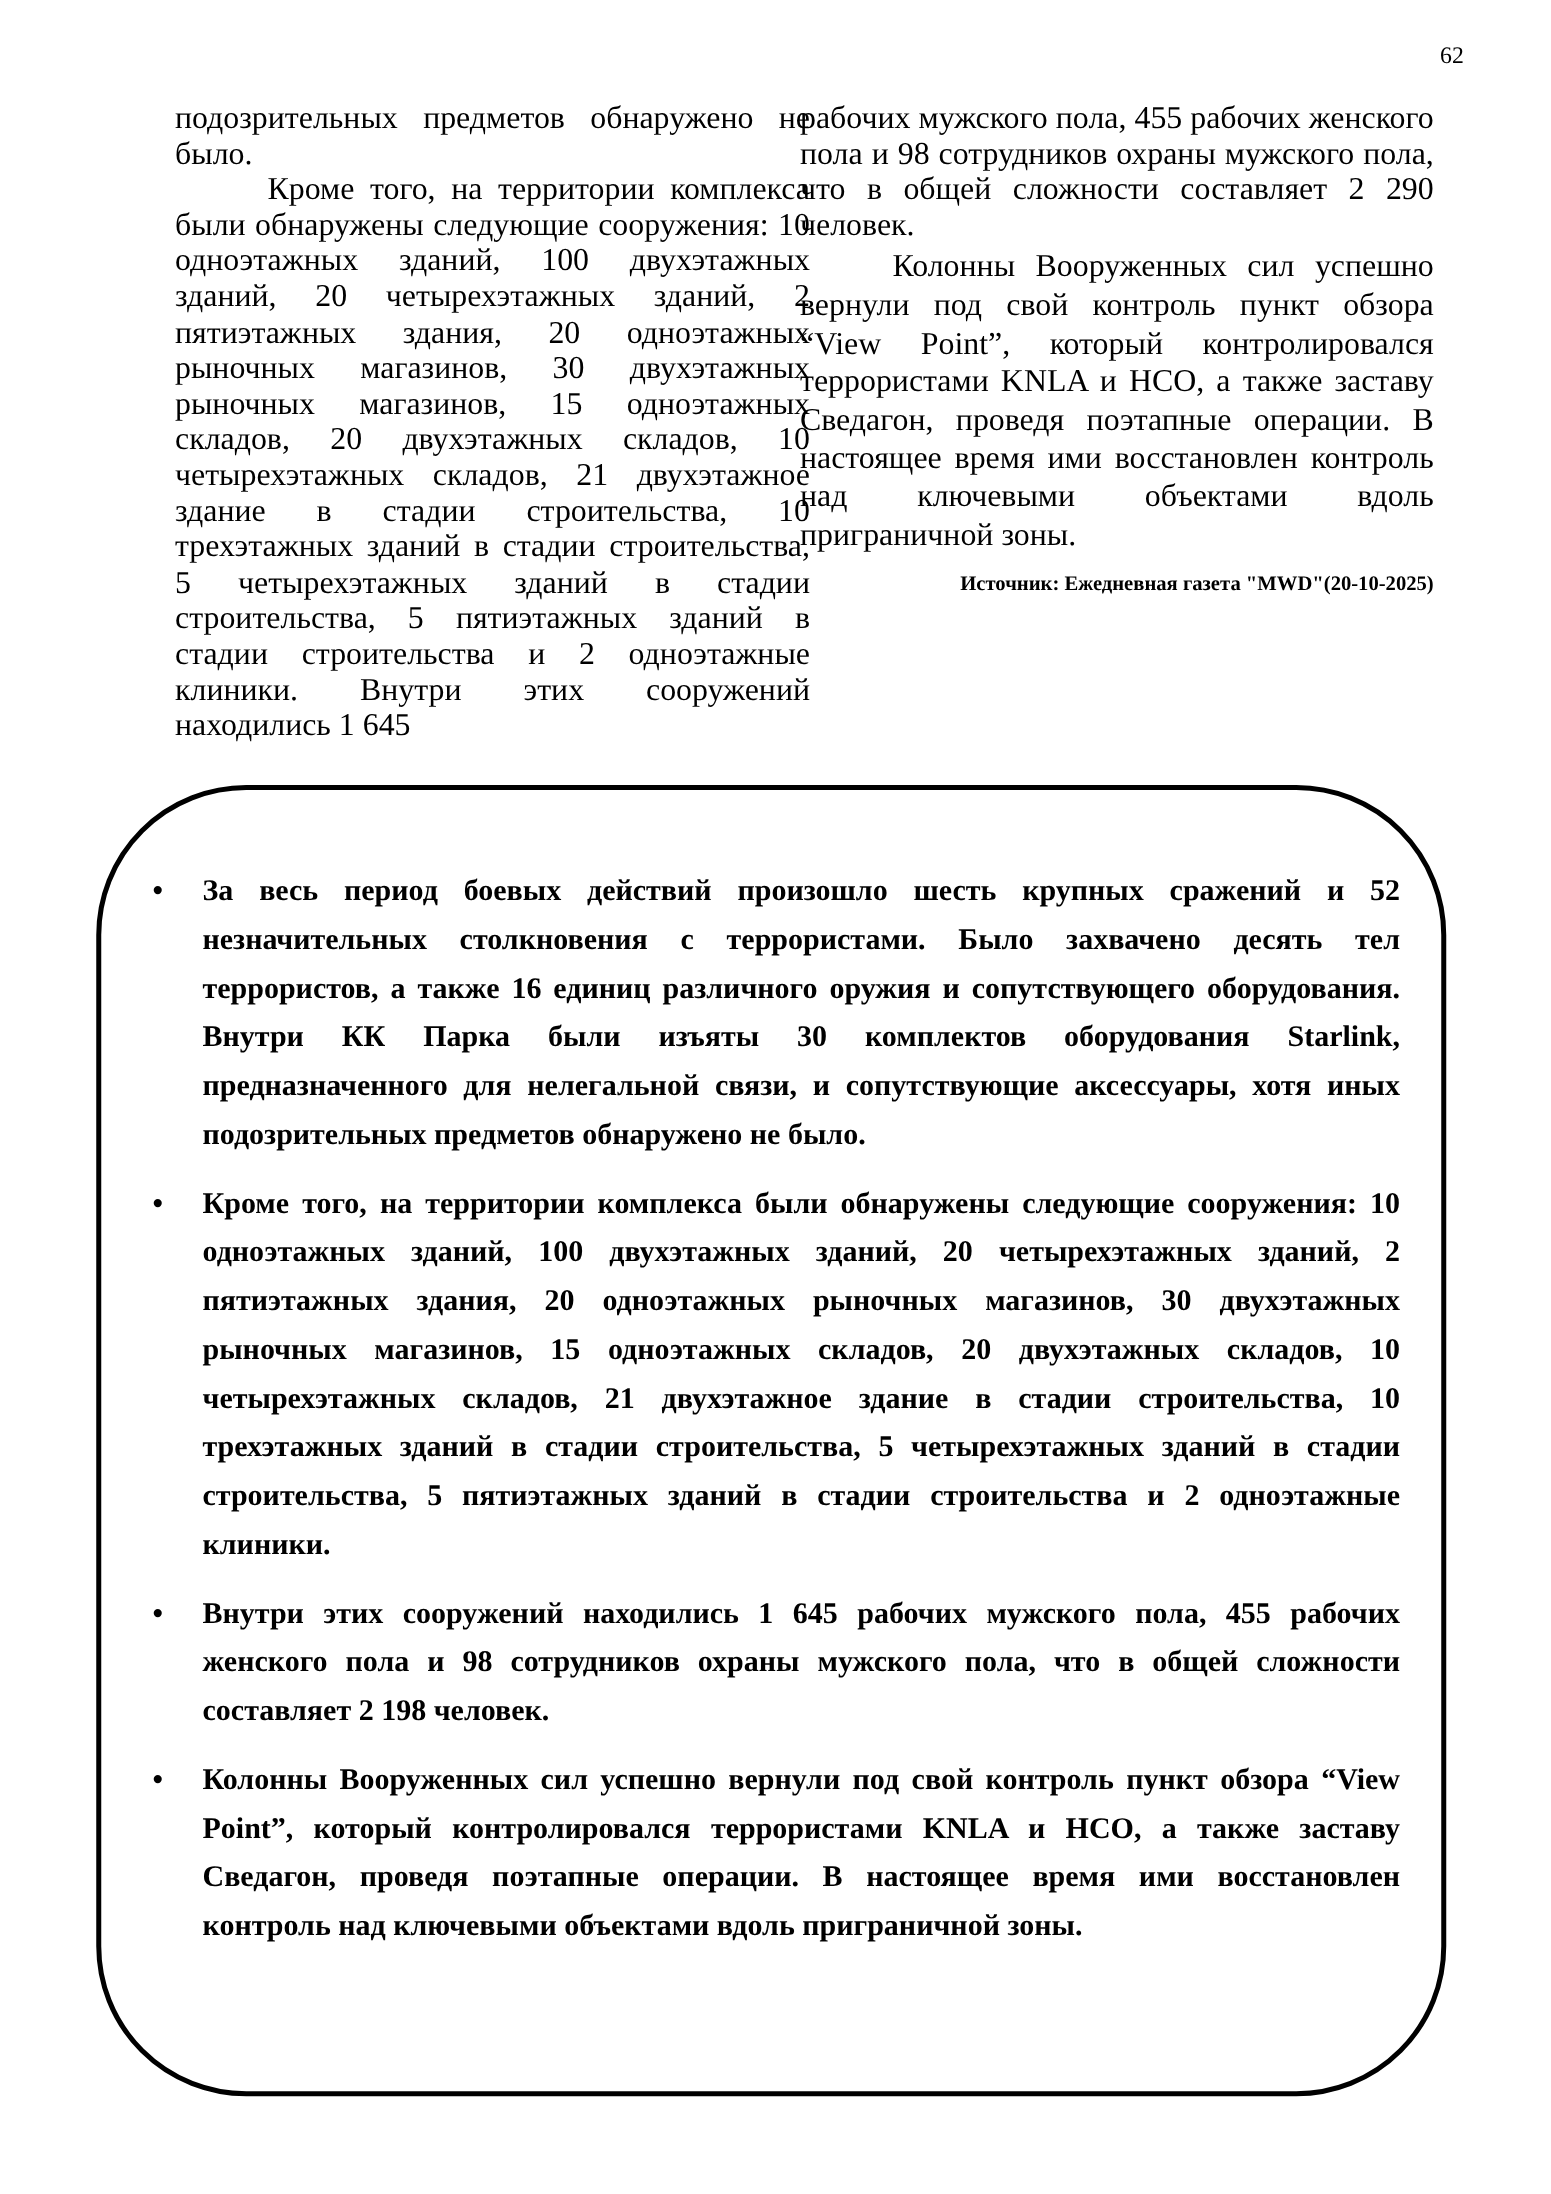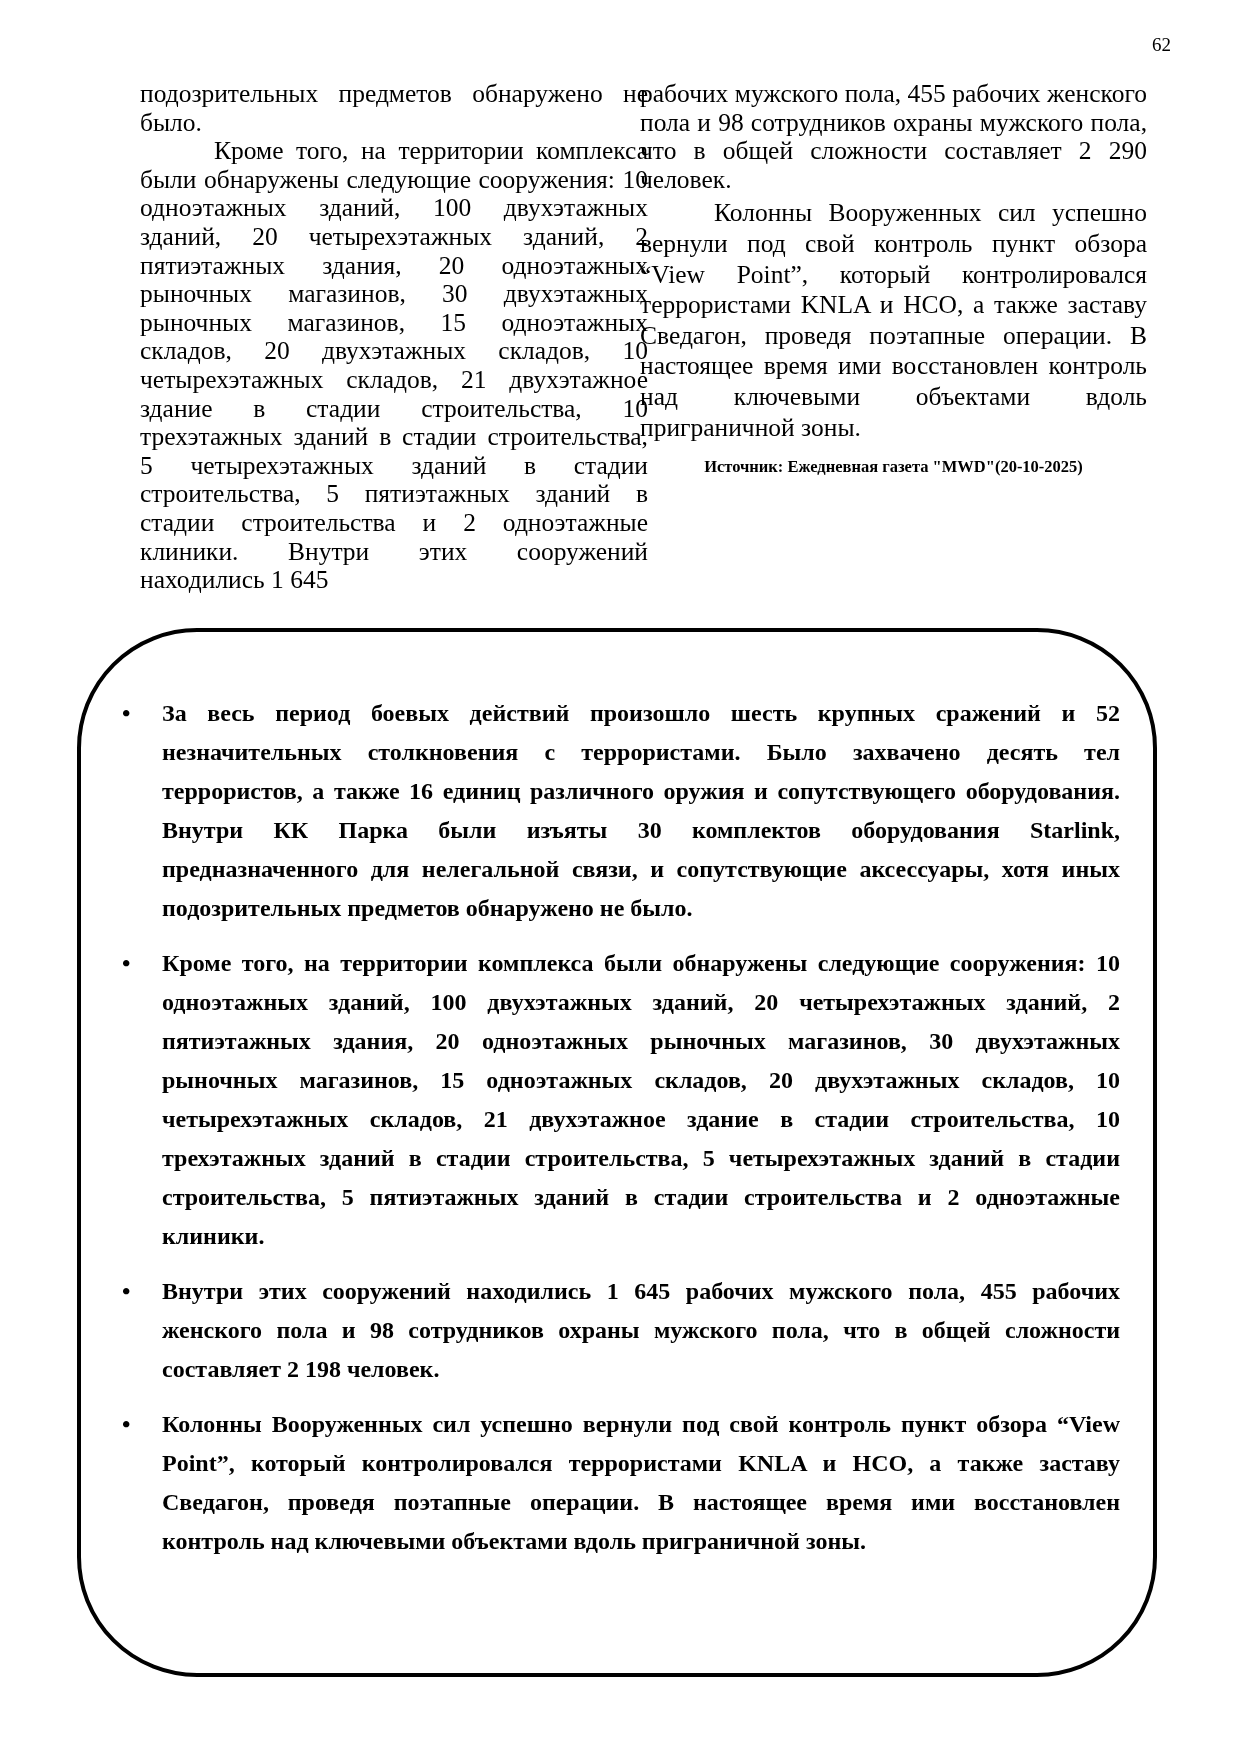--- a/index.html
+++ b/index.html
@@ -14,21 +14,21 @@
   .col {
     position: absolute; top: 80px;
     font-size: 25.5px; line-height: 28.6px; text-align: justify;
   }
   .col-left { left: 100px; width: 508px; margin-left: 40px; }
   .col-right { left: 640px; width: 507px; }
   .col p { margin: 0; }
   .col p.indent { text-indent: 74px; }
   .col-right p.p2 { line-height: 30.6px; margin-top: 4px; }
   .source {
-    margin-top: 14px; text-align: center;
+    margin-top: 14px; text-align: right;
     font-weight: bold; font-size: 16.5px; line-height: 20px;
   }
   .box {
     position: absolute; left: 77px; top: 628px; width: 1080px; height: 1049px;
     border: 4px solid #000; border-radius: 120px; box-sizing: border-box;
   }
   .bullets {
     position: absolute; left: 118px; top: 694px; width: 1002px;
     margin: 0; padding: 0; list-style: none;
     font-weight: bold; font-size: 24px; line-height: 39px; text-align: justify;

